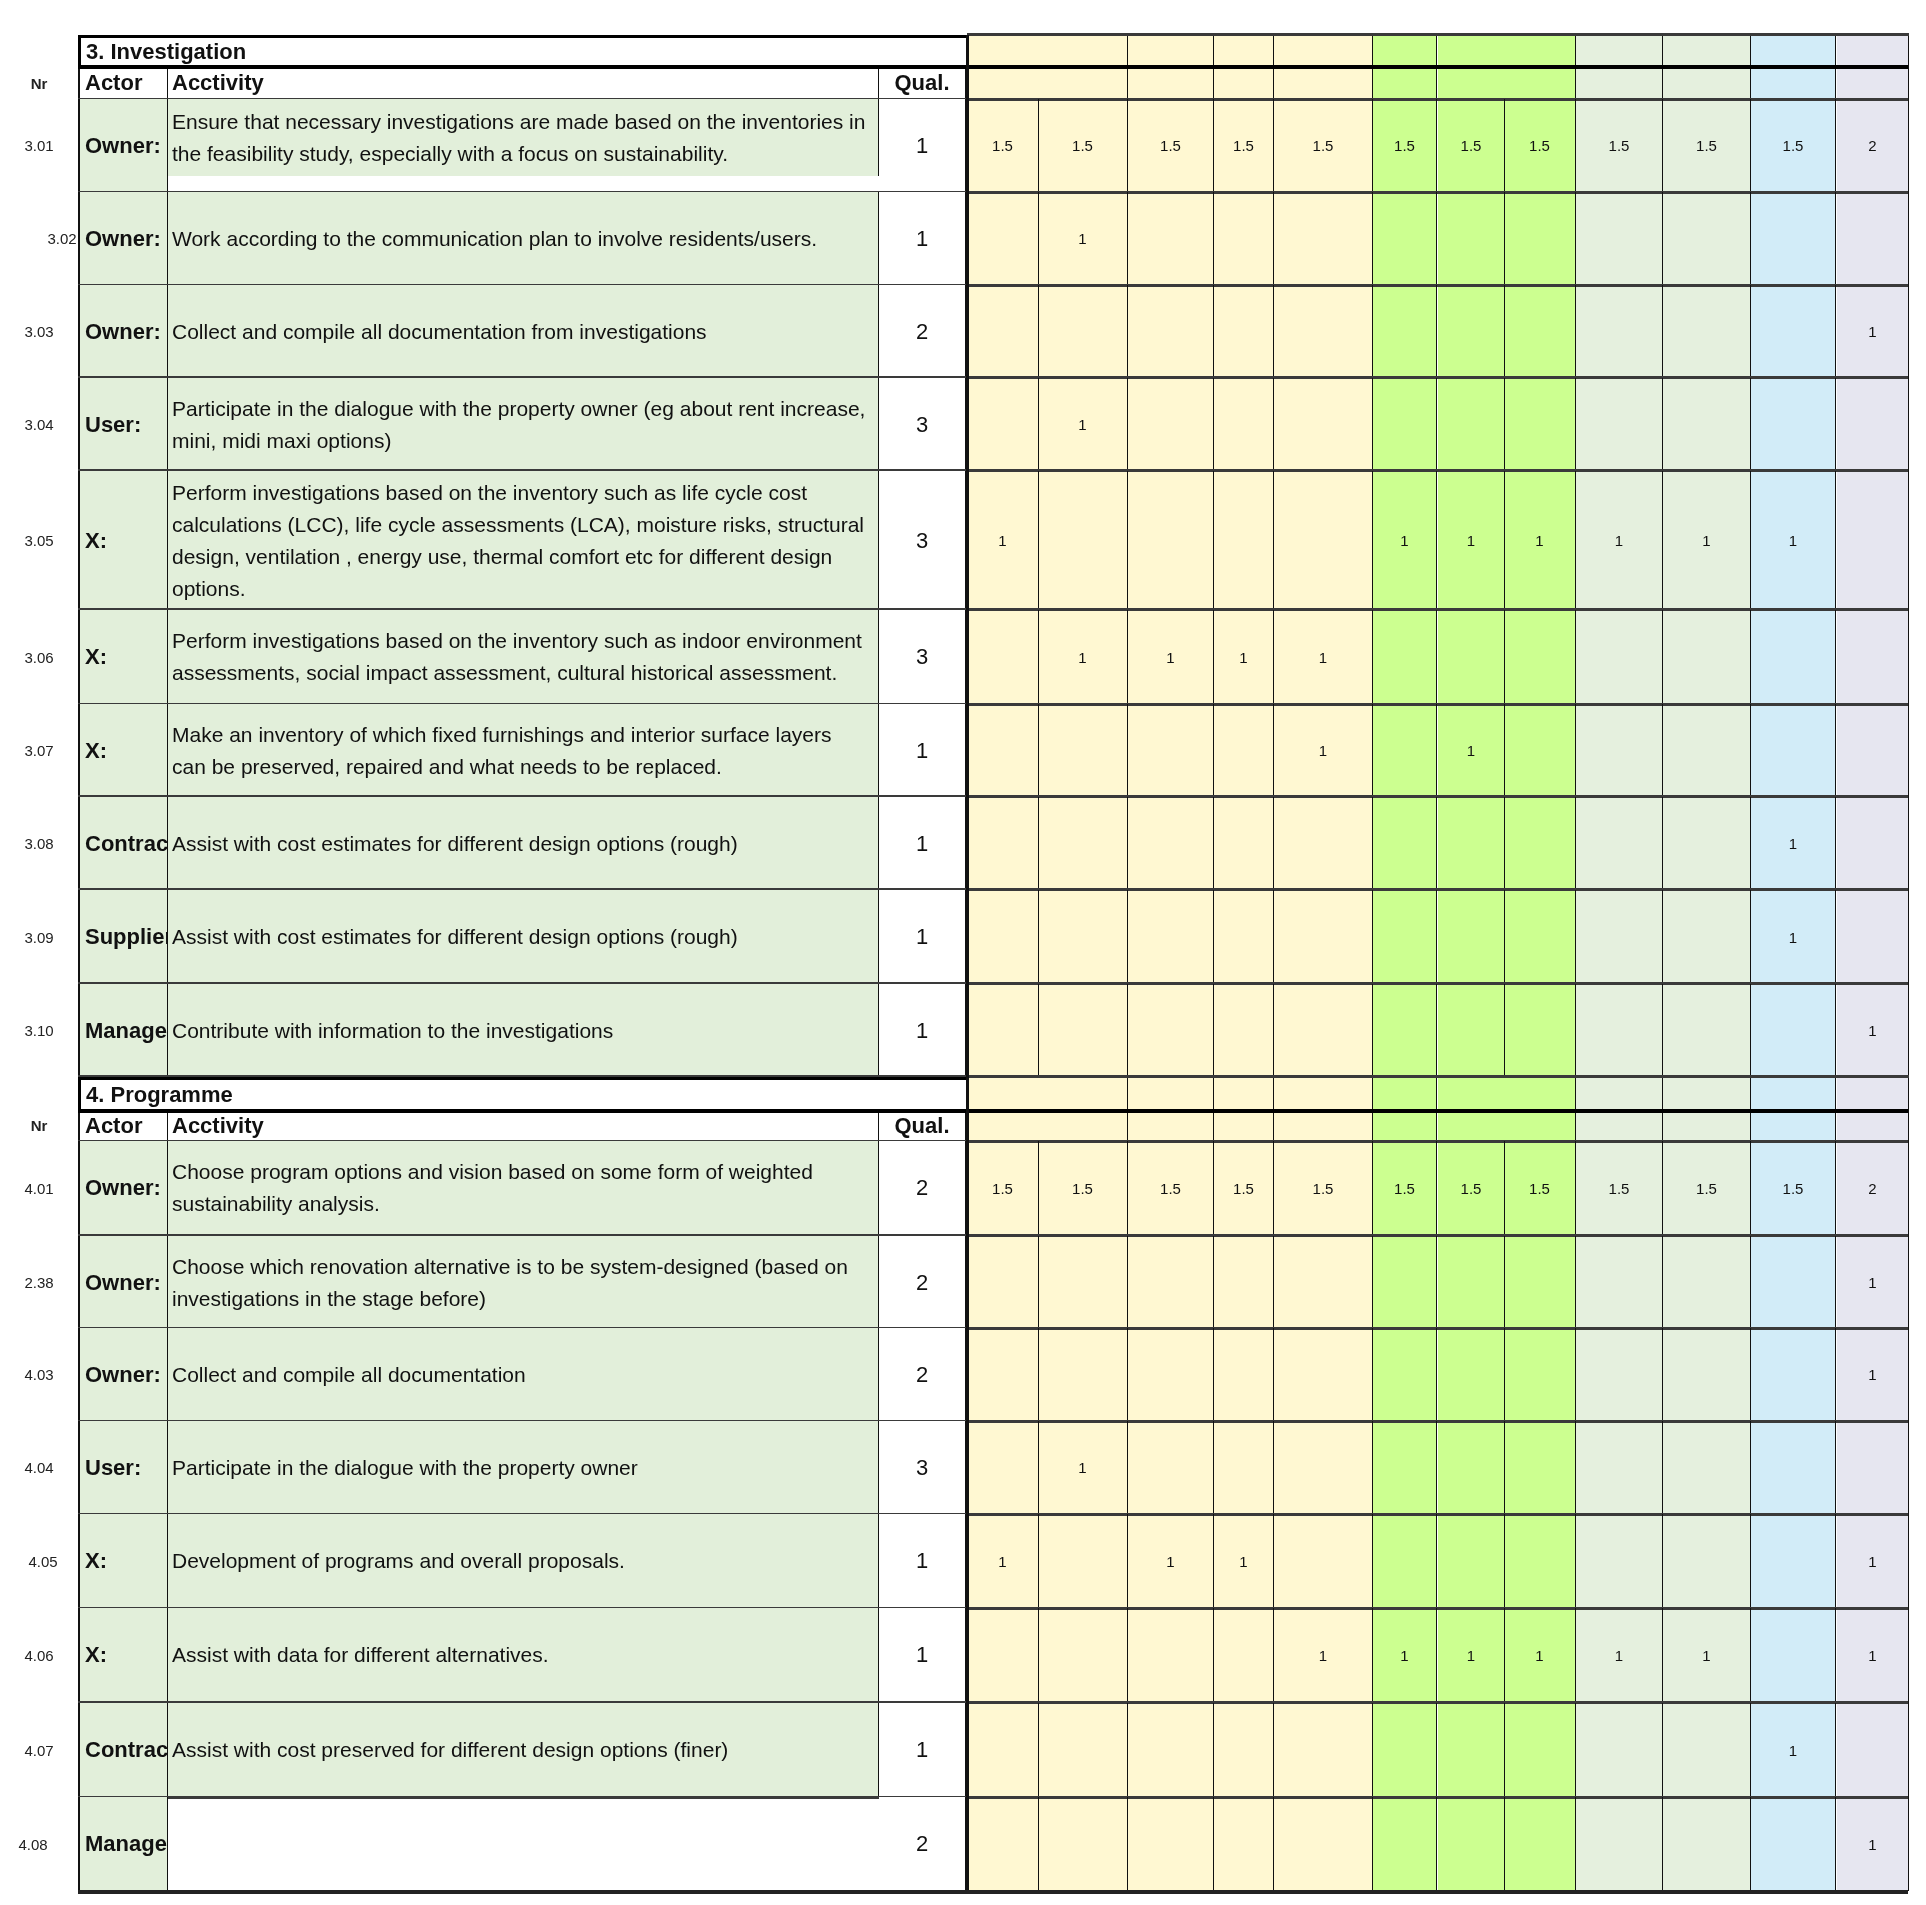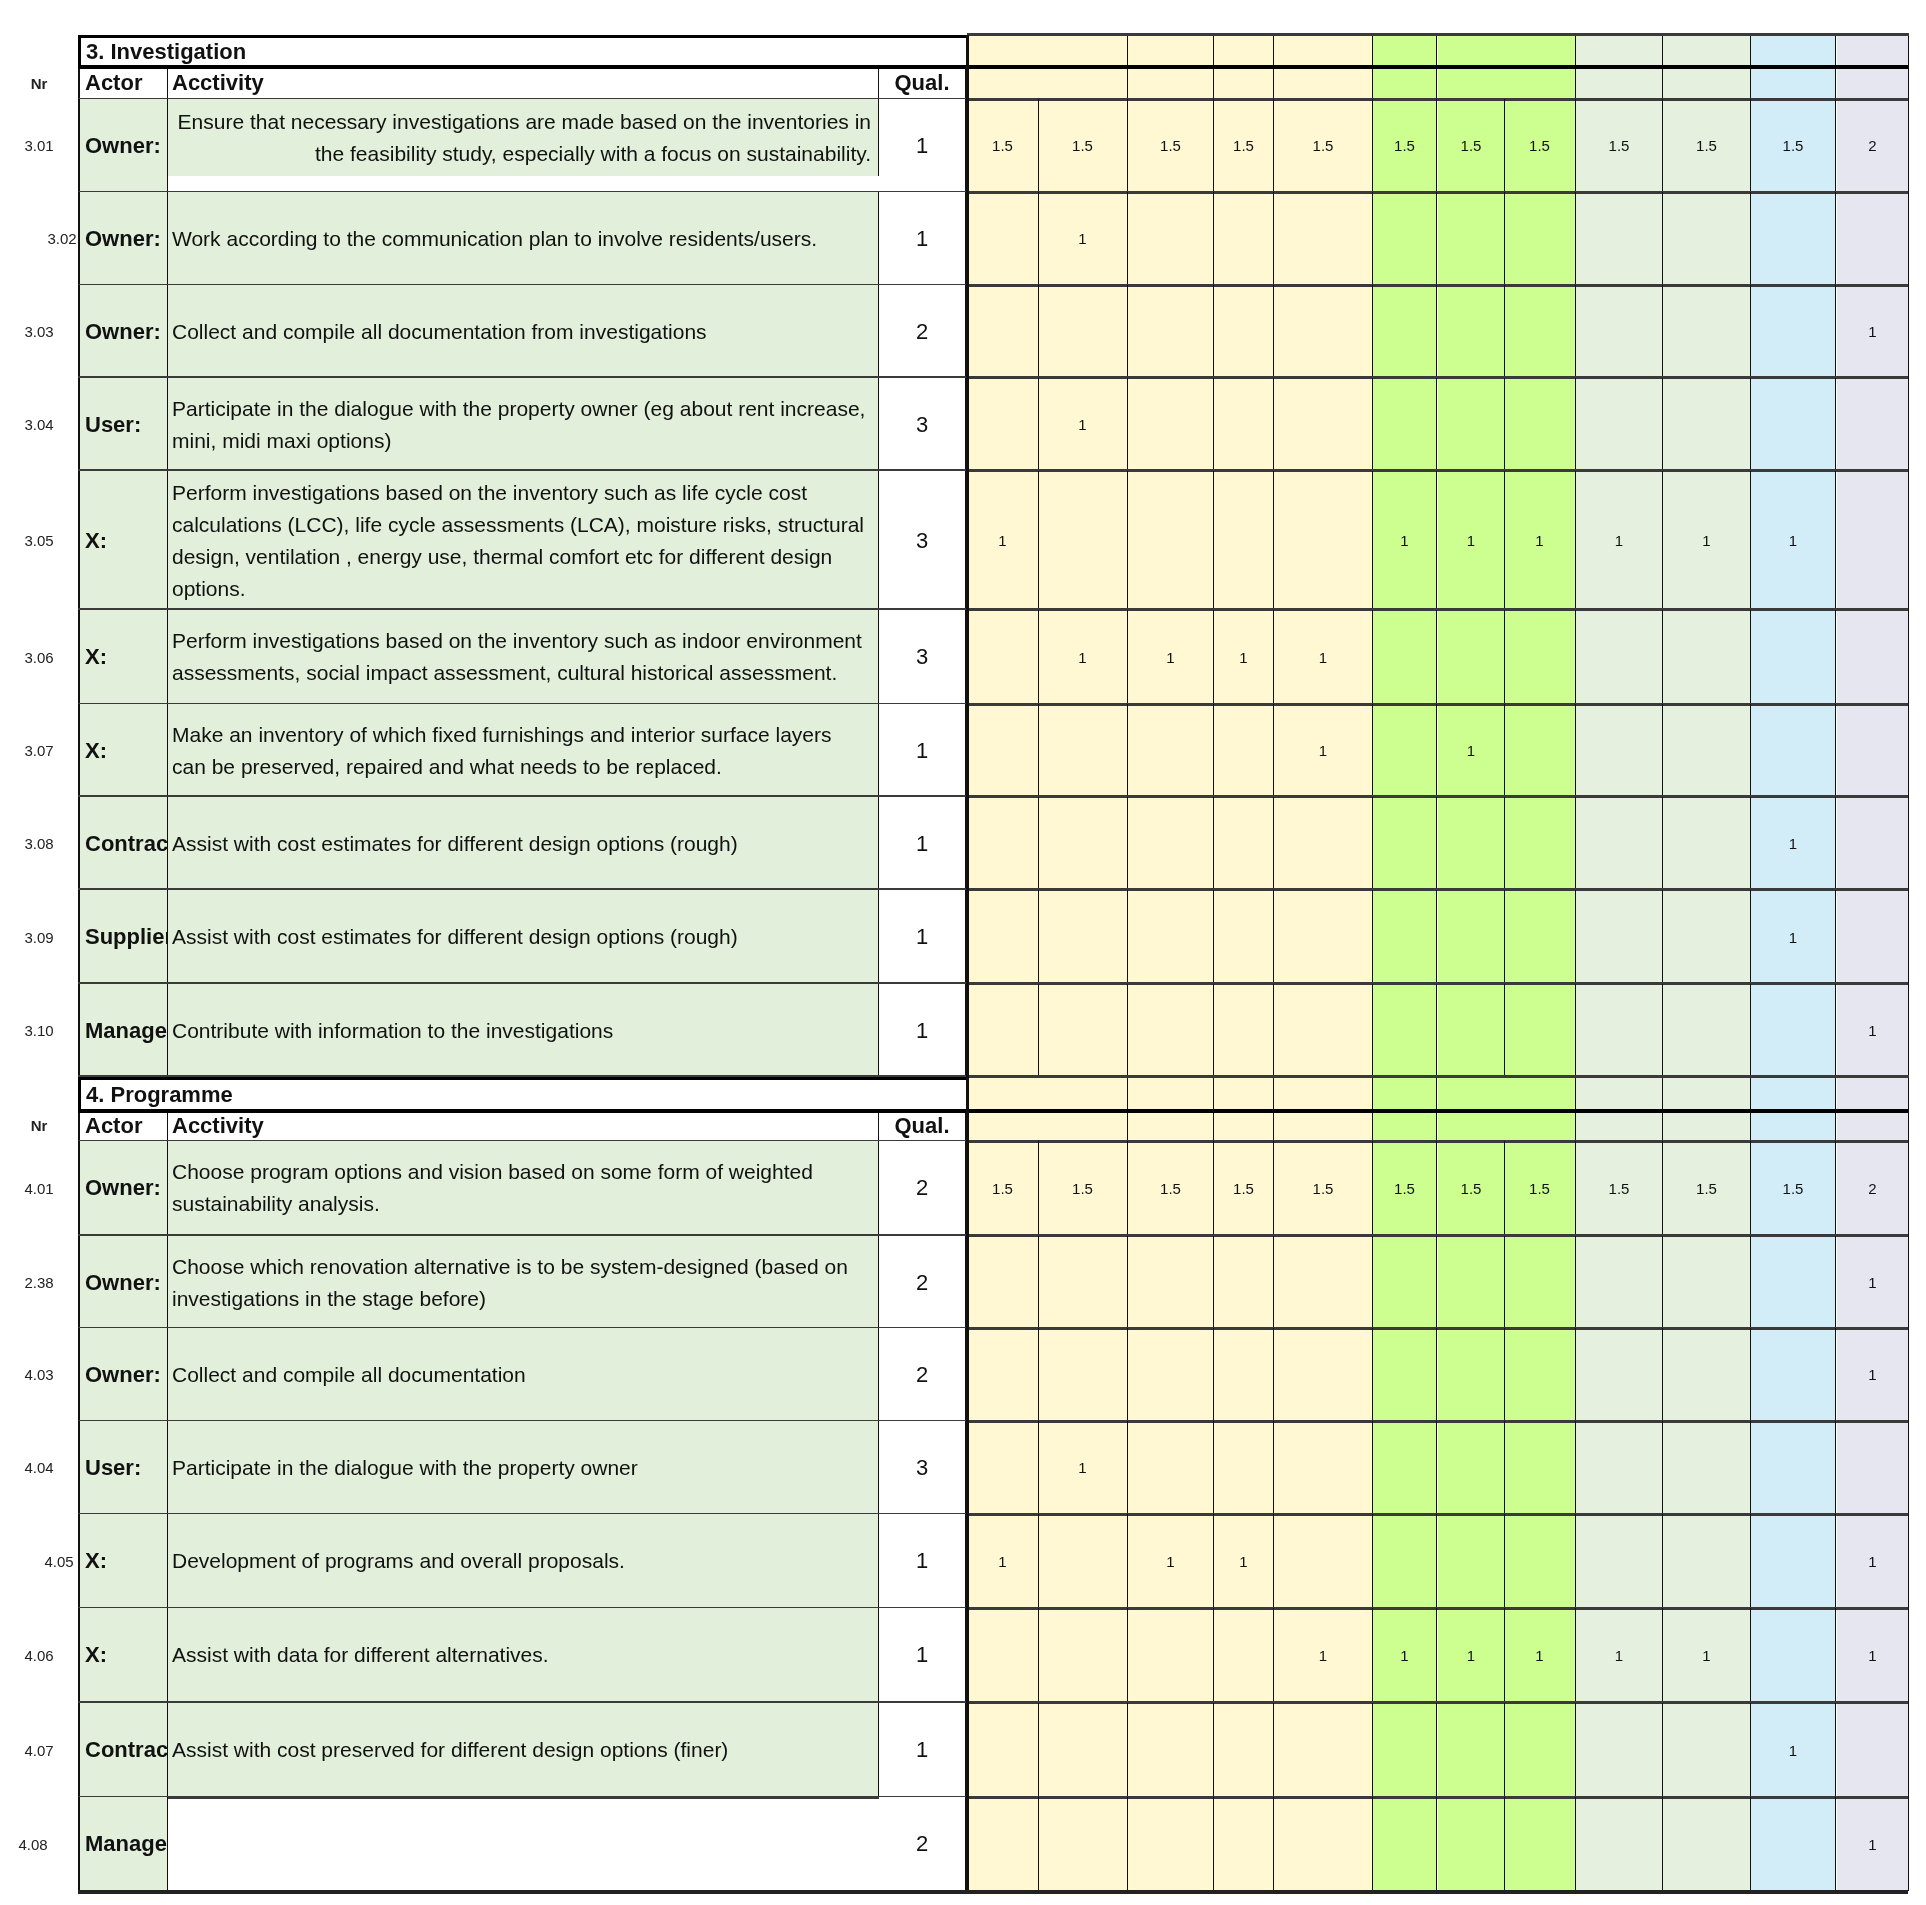--- a/index.html
+++ b/index.html
@@ -39,21 +39,21 @@
     <div class="cell nr" style="left: 0px; top: 67px; width: 78px; height: 32px; font-weight: bold;">Nr</div>
     <div class="cell hdr" style="left: 78px; top: 67px; width: 90px; height: 32px; border-left: 2px solid rgb(17, 17, 17); border-right: 1.5px solid rgb(17, 17, 17); padding-left: 5px;">Actor</div>
     <div class="cell hdr" style="left: 168px; top: 67px; width: 711px; height: 32px; padding-left: 4px; border-right: 1.5px solid rgb(17, 17, 17);">Acctivity</div>
     <div class="cell hdr" style="left: 879px; top: 67px; width: 88px; height: 32px; justify-content: center; border-right: 2.5px solid rgb(17, 17, 17);">Qual.</div>
     <div class="hline" style="left: 78px; top: 65px; width: 1830px; height: 3.5px; background: rgb(0, 0, 0);"></div>
     <div class="hline" style="left: 78px; top: 98px; width: 1830px;"></div>
     <div class="hline" style="left: 967px; top: 33px; width: 942px;"></div>
     <div class="abs" style="left: 0px; top: 99px; width: 1926px; height: 93px;">
       <div class="cell nr" style="left: 0px; top: 0px; width: 78px; height: 93px;">3.01</div>
       <div class="cell actor" style="left: 78px; top: 0px; width: 90px; height: 93px;">Owner:</div>
-      <div class="cell activity" style="left: 168px; top: 0px; width: 711px; height: 77px; text-align: right;">Ensure that necessary investigations are made based on the inventories in the feasibility study, especially with a focus on sustainability.</div>
+      <div class="cell activity" style="left: 168px; top: 0px; width: 711px; height: 77px;">Ensure that necessary investigations are made based on the inventories in the feasibility study, especially with a focus on sustainability.</div>
       <div class="cell qual" style="left: 879px; top: 0px; width: 88px; height: 93px;">1</div>
       <div class="cell gv" style="left: 967px; top: 0px; width: 72px; height: 93px;">1.5</div>
       <div class="cell gv" style="left: 1038px; top: 0px; width: 90px; height: 93px;">1.5</div>
       <div class="cell gv" style="left: 1128px; top: 0px; width: 86px; height: 93px;">1.5</div>
       <div class="cell gv" style="left: 1214px; top: 0px; width: 60px; height: 93px;">1.5</div>
       <div class="cell gv" style="left: 1274px; top: 0px; width: 99px; height: 93px;">1.5</div>
       <div class="cell gv" style="left: 1373px; top: 0px; width: 64px; height: 93px;">1.5</div>
       <div class="cell gv" style="left: 1438px; top: 0px; width: 67px; height: 93px;">1.5</div>
       <div class="cell gv" style="left: 1504px; top: 0px; width: 72px; height: 93px;">1.5</div>
       <div class="cell gv" style="left: 1576px; top: 0px; width: 87px; height: 93px;">1.5</div>
@@ -323,21 +323,21 @@
       <div class="cell gv" style="left: 1373px; top: 0px; width: 64px; height: 93px;"></div>
       <div class="cell gv" style="left: 1438px; top: 0px; width: 67px; height: 93px;"></div>
       <div class="cell gv" style="left: 1504px; top: 0px; width: 72px; height: 93px;"></div>
       <div class="cell gv" style="left: 1576px; top: 0px; width: 87px; height: 93px;"></div>
       <div class="cell gv" style="left: 1663px; top: 0px; width: 88px; height: 93px;"></div>
       <div class="cell gv" style="left: 1751px; top: 0px; width: 85px; height: 93px;"></div>
       <div class="cell gv" style="left: 1837px; top: 0px; width: 72px; height: 93px;"></div>
     </div>
     <div class="hline" style="left: 78px; top: 1513px; width: 1830px;"></div>
     <div class="abs" style="left: 0px; top: 1514px; width: 1926px; height: 94px;">
-      <div class="cell nr" style="left: 16px; top: 0px; width: 78px; height: 94px; padding-left: 8px;">4.05</div>
+      <div class="cell nr" style="left: 0px; top: 0px; width: 78px; height: 94px; padding-left: 8px;">4.05</div>
       <div class="cell actor" style="left: 78px; top: 0px; width: 90px; height: 94px;">X:</div>
       <div class="cell activity" style="left: 168px; top: 0px; width: 711px; height: 94px;">Development of programs and overall proposals.</div>
       <div class="cell qual" style="left: 879px; top: 0px; width: 88px; height: 94px;">1</div>
       <div class="cell gv" style="left: 967px; top: 0px; width: 72px; height: 94px;">1</div>
       <div class="cell gv" style="left: 1038px; top: 0px; width: 90px; height: 94px;"></div>
       <div class="cell gv" style="left: 1128px; top: 0px; width: 86px; height: 94px;">1</div>
       <div class="cell gv" style="left: 1214px; top: 0px; width: 60px; height: 94px;">1</div>
       <div class="cell gv" style="left: 1274px; top: 0px; width: 99px; height: 94px;"></div>
       <div class="cell gv" style="left: 1373px; top: 0px; width: 64px; height: 94px;"></div>
       <div class="cell gv" style="left: 1438px; top: 0px; width: 67px; height: 94px;"></div>

